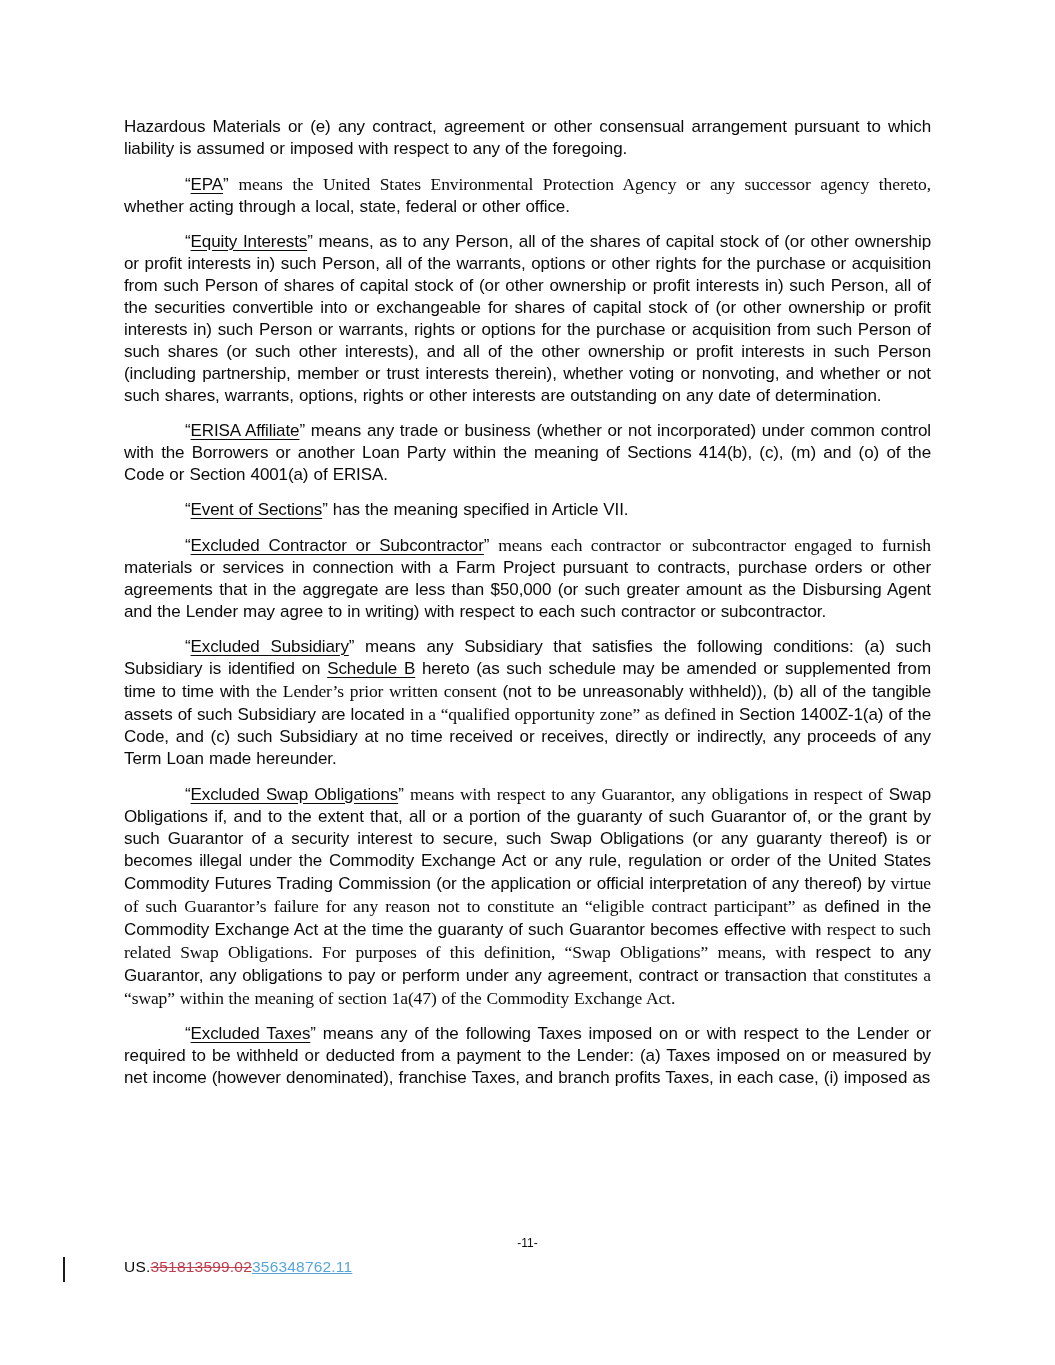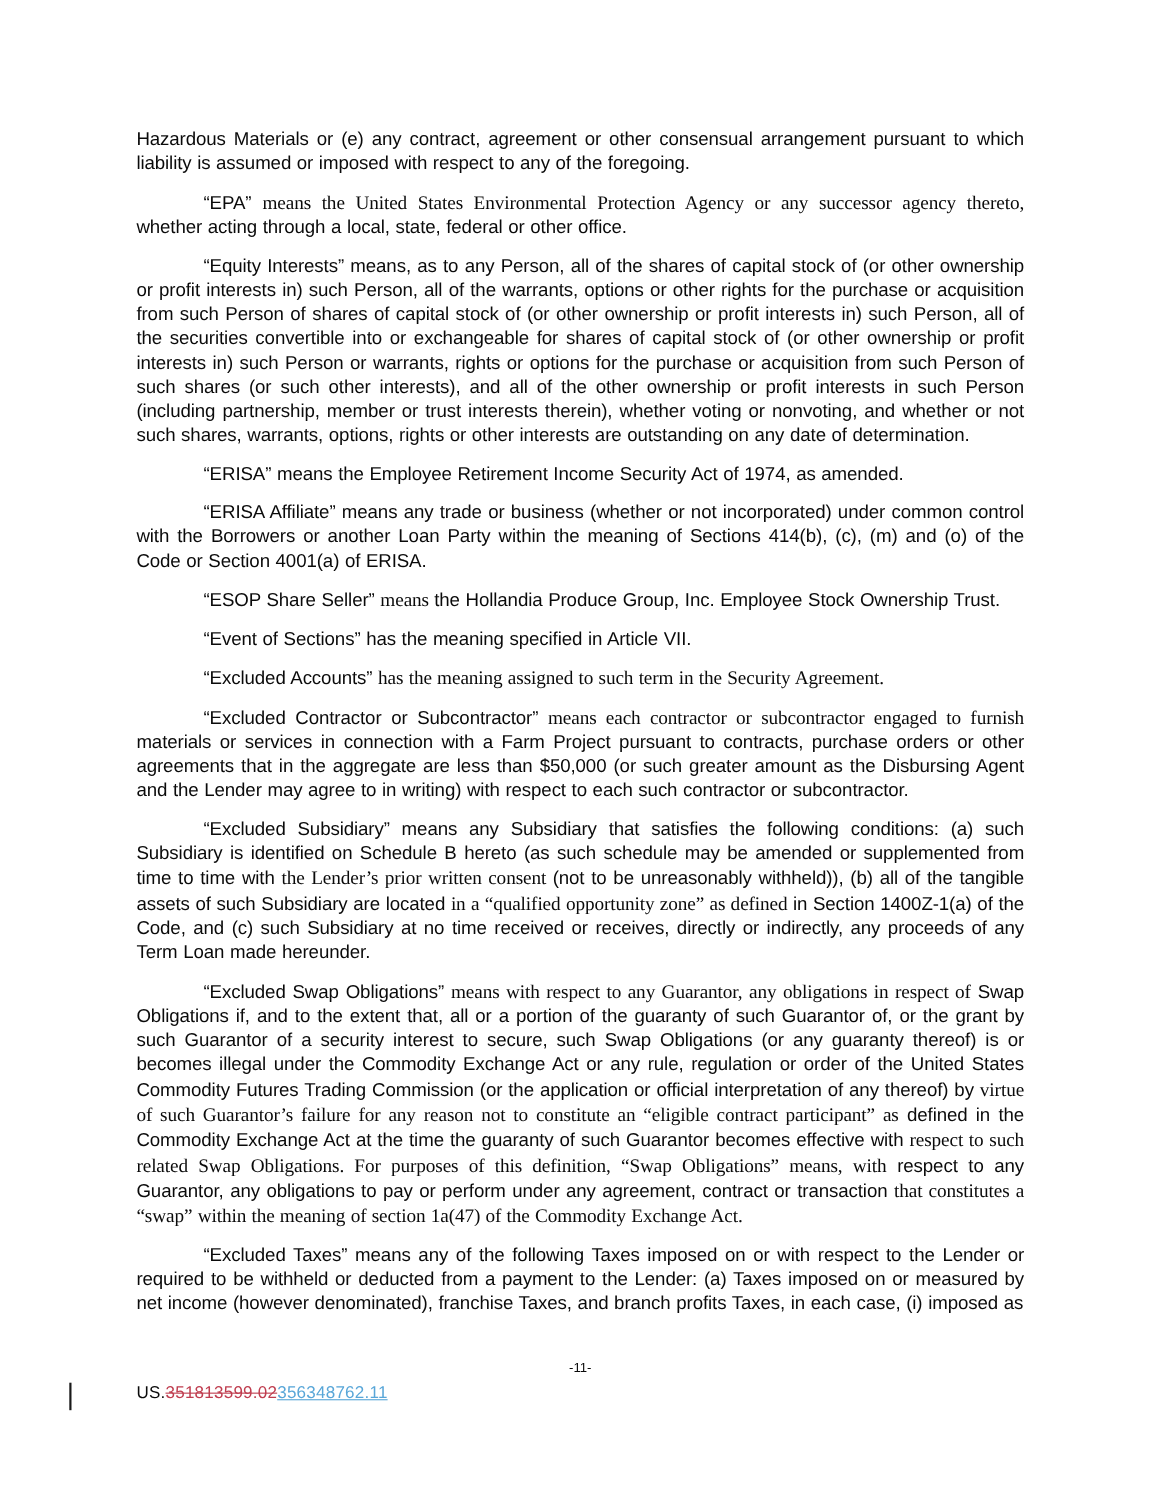--- a/index.html
+++ b/index.html
@@ -25,20 +25,21 @@
     margin: 0 0 13px 0;
     font-size: 17px;
     line-height: 22px;
     text-align: justify;
     text-indent: 61px;
     letter-spacing: -0.1px;
     word-spacing: 0.5px;
   }
   p.para.noindent { text-indent: 0; }
   .u {
+    text-decoration: underline;
     text-underline-offset: 3px;
   }
   .serif {
     font-family: "Liberation Serif", serif;
     font-size: 17.5px;
   }
   .footer-pagenum {
     position: absolute;
     left: 124px;
     top: 1236px;
@@ -64,25 +65,22 @@
   .strike { text-decoration: line-through; }
   .ins { text-decoration: underline; margin-top: 17px; }
 </style>
 </head>
 <body>
 
 <div class="doc-body">
     <p class="para noindent"><span>Hazardous Materials or (e) any contract, agreement or other consensual arrangement pursuant to which liability is assumed or imposed with respect to any of the foregoing.</span></p>
     <p class="para"><span>“</span><span class="u">EPA</span><span>” </span><span class="serif">means the United States Environmental Protection Agency or any successor agency thereto,</span><span> whether acting through a local, state, federal or other office.</span></p>
     <p class="para"><span>“</span><span class="u">Equity Interests</span><span>” means, as to any Person, all of the shares of capital stock of (or other ownership or profit interests in) such Person, all of the warrants, options or other rights for the purchase or acquisition from such Person of shares of capital stock of (or other ownership or profit interests in) such Person, all of the securities convertible into or exchangeable for shares of capital stock of (or other ownership or profit interests in) such Person or warrants, rights or options for the purchase or acquisition from such Person of such shares (or such other interests), and all of the other ownership or profit interests in such Person (including partnership, member or trust interests therein), whether voting or nonvoting, and whether or not such shares, warrants, options, rights or other interests are outstanding on any date of determination.</span></p>
-    <p class="para"><span>“</span><span class="u">ERISA</span><span>” means the Employee Retirement Income Security Act of 1974, as amended.</span></p>
     <p class="para"><span>“</span><span class="u">ERISA Affiliate</span><span>” means any trade or business (whether or not incorporated) under common control with the Borrowers or another Loan Party within the meaning of Sections 414(b), (c), (m) and (o) of the Code or Section 4001(a) of ERISA.</span></p>
-    <p class="para"><span>“</span><span class="u">ESOP Share Seller</span><span>” </span><span class="serif">means </span><span>the Hollandia Produce Group, Inc. Employee Stock Ownership Trust.</span></p>
     <p class="para"><span>“</span><span class="u">Event of Sections</span><span>” has the meaning specified in Article VII.</span></p>
-    <p class="para"><span>“</span><span class="u">Excluded Accounts</span><span>” </span><span class="serif">has the meaning assigned to such term in the Security Agreement.</span></p>
     <p class="para"><span>“</span><span class="u">Excluded Contractor or Subcontractor</span><span>” </span><span class="serif">means each contractor or subcontractor engaged to furnish</span><span> materials or services in connection with a Farm Project pursuant to contracts, purchase orders or other agreements that in the aggregate are less than $50,000 (or such greater amount as the Disbursing Agent and the Lender may agree to in writing) with respect to each such contractor or subcontractor.</span></p>
     <p class="para"><span>“</span><span class="u">Excluded Subsidiary</span><span>” means any Subsidiary that satisfies the following conditions: (a) such Subsidiary is identified on </span><span class="u">Schedule B</span><span> hereto (as such schedule may be amended or supplemented from time to time with </span><span class="serif">the Lender’s prior written consent </span><span>(not to be unreasonably withheld)), (b) all of the tangible assets of such Subsidiary are located </span><span class="serif">in a “qualified opportunity zone” as defined </span><span>in Section 1400Z-1(a) of the Code, and (c) such Subsidiary at no time received or receives, directly or indirectly, any proceeds of any Term Loan made hereunder.</span></p>
     <p class="para"><span>“</span><span class="u">Excluded Swap Obligations</span><span>” </span><span class="serif">means with respect to any Guarantor, any obligations in respect of</span><span> Swap Obligations if, and to the extent that, all or a portion of the guaranty of such Guarantor of, or the grant by such Guarantor of a security interest to secure, such Swap Obligations (or any guaranty thereof) is or becomes illegal under the Commodity Exchange Act or any rule, regulation or order of the United States Commodity Futures Trading Commission (or the application or official interpretation of any thereof) by </span><span class="serif">virtue of such Guarantor’s failure for any reason not to constitute an “eligible contract participant” as</span><span> defined in the Commodity Exchange Act at the time the guaranty of such Guarantor becomes effective with </span><span class="serif">respect to such related Swap Obligations.  For purposes of this definition, “Swap Obligations” means, with</span><span> respect to any Guarantor, any obligations to pay or perform under any agreement, contract or transaction </span><span class="serif">that constitutes a “swap” within the meaning of section 1a(47) of the Commodity Exchange Act.</span></p>
     <p class="para"><span>“</span><span class="u">Excluded Taxes</span><span>” means any of the following Taxes imposed on or with respect to the Lender or required to be withheld or deducted from a payment to the Lender: (a) Taxes imposed on or measured by net income (however denominated), franchise Taxes, and branch profits Taxes, in each case, (i) imposed as</span></p>
   </div>
 
 <div class="footer-pagenum">-11-</div>
 
 <div class="change-bar"></div>
 

